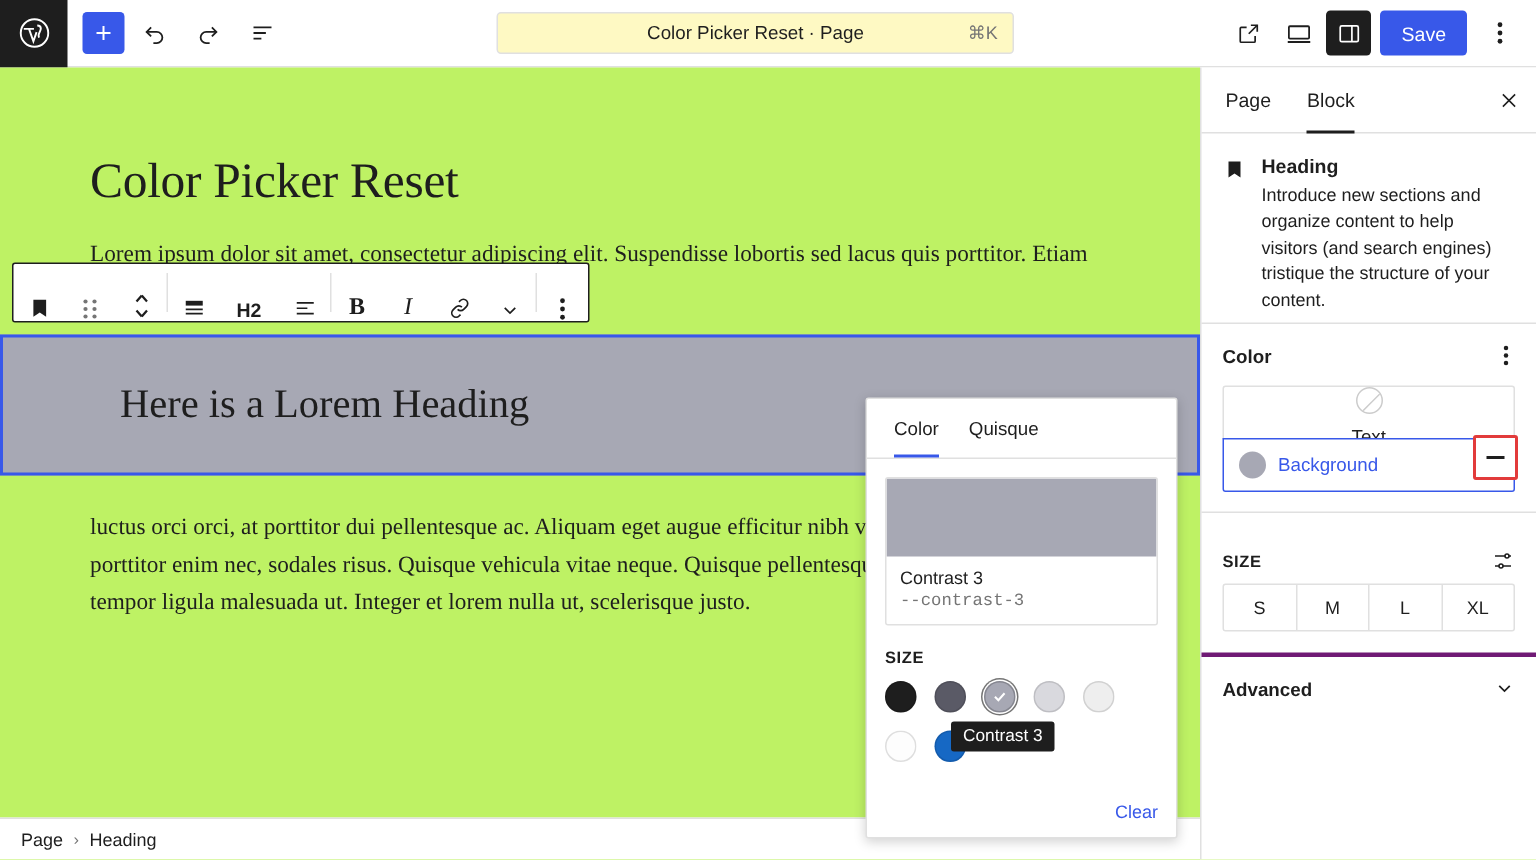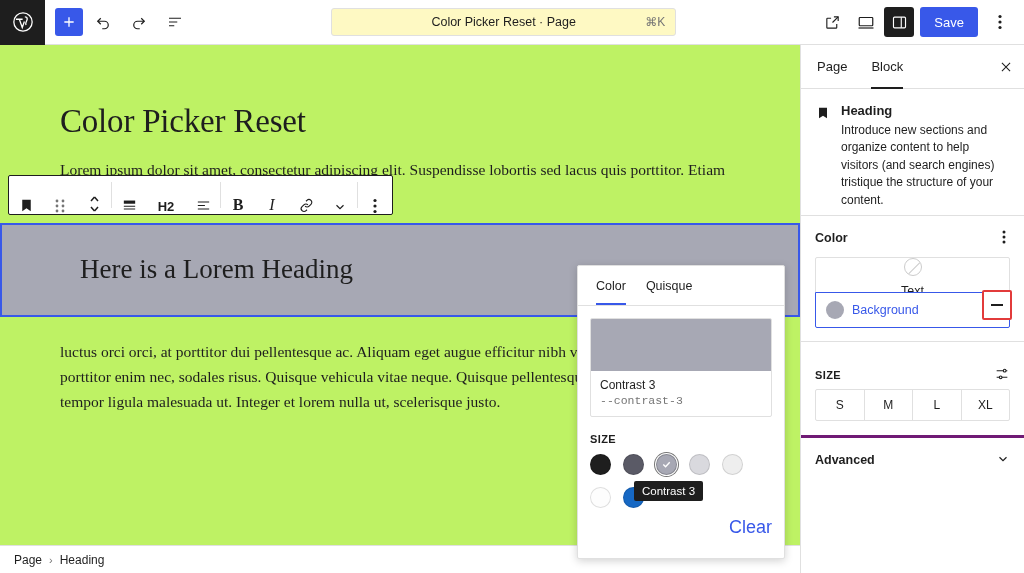--- a/index.html
+++ b/index.html
@@ -210,21 +210,21 @@
   .pop-sw.selected { box-shadow: inset 0 0 0 1px rgba(0,0,0,.2), 0 0 0 1px #fff, 0 0 0 2px #757575; }
   .pop-sw .check {
     position: absolute; inset: 0; display: flex; align-items: center; justify-content: center;
     color: #fff; font-size: 12px;
   }
   .tooltip {
     position: absolute; left: 56px; top: 215px; background: #1e1e1e; color: #fff;
     font-size: 11.5px; padding: 4px 8px; border-radius: 2px; white-space: nowrap; z-index: 40;
   }
   .pop-clear {
-    position: absolute; right: 12px; bottom: 20px; color: #3858e9; font-size: 18px;
+    position: absolute; right: 12px; bottom: 10px; color: #3858e9; font-size: 12px;
     cursor: pointer;
   }
 
   
   .breadcrumb-bar {
     position: absolute; left: 0; bottom: 0; width: 800px; height: 28px;
     border-top: 1px solid #e0e0e0; background: #fff;
     display: flex; align-items: center; gap: 7px; padding-left: 14px;
     font-size: 12px; color: #1e1e1e;
   }

